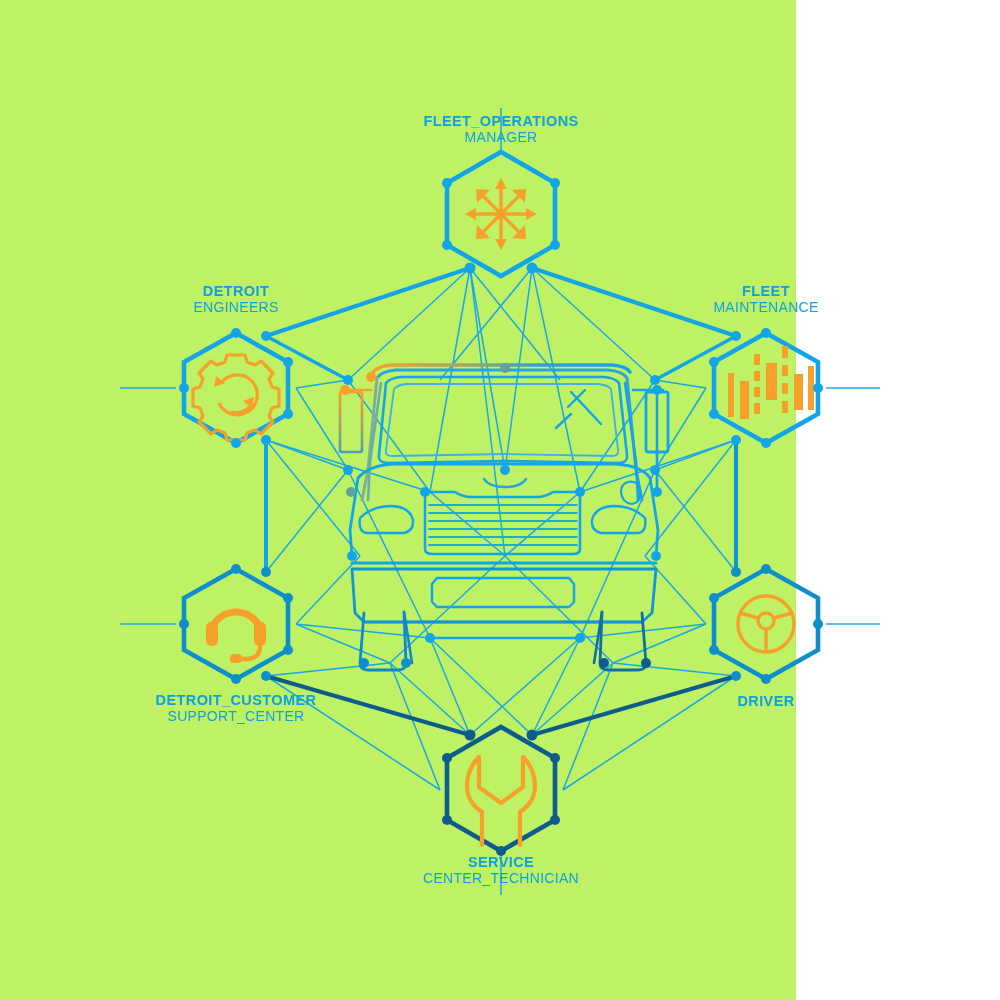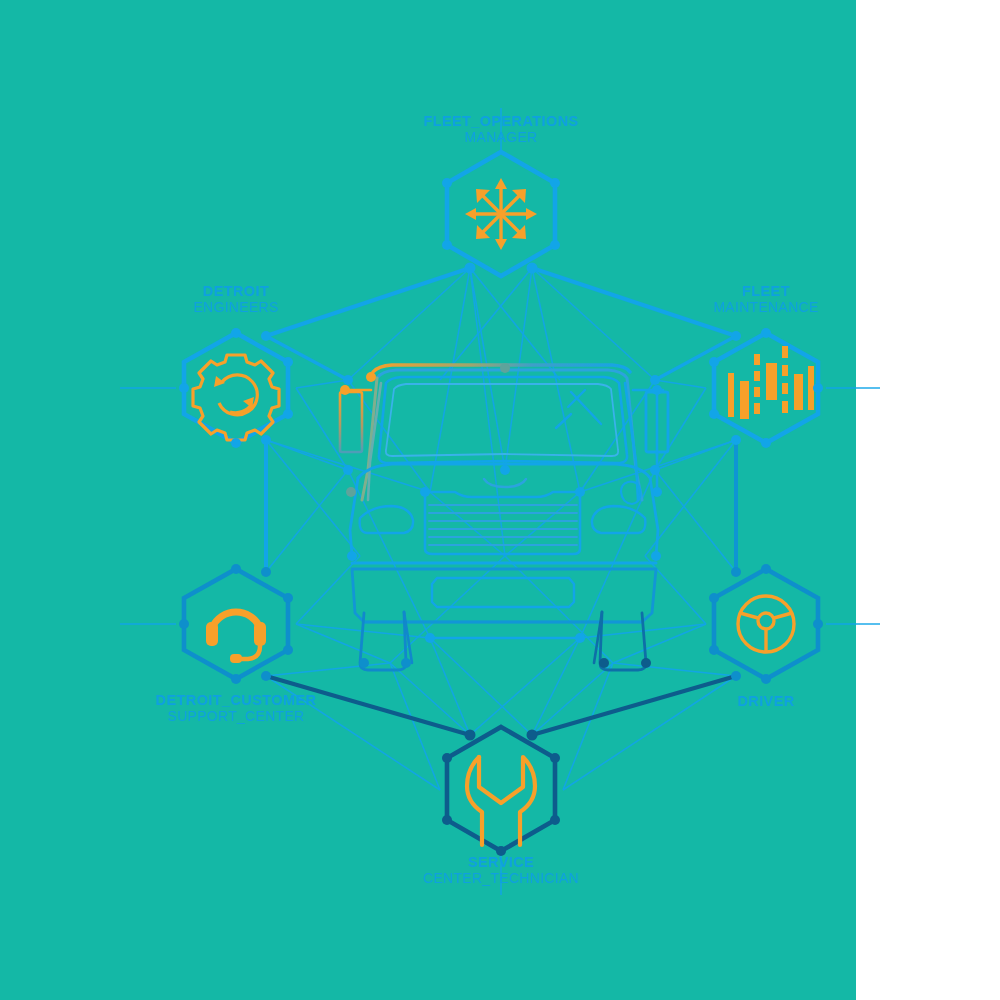--- a/index.html
+++ b/index.html
@@ -1,18 +1,18 @@
 <!DOCTYPE html>
 <html><head>
 <meta charset="utf-8">
 <style>
   html,body{margin:0;padding:0;background:#ffffff;}
   body{width:1000px;height:1000px;overflow:hidden;
        font-family:"Liberation Sans", sans-serif;}
-  #stage{position:relative;width:856px;height:1000px;background:#14b8a6;}
+  #stage{position:relative;width:796px;height:1000px;background:#bef264;}
   svg{display:block;}
   .lbl{font-family:"Liberation Sans", sans-serif;font-stretch:condensed;
        fill:#0FA0E0;text-anchor:middle;}
   .lbl-main{font-size:14.5px;font-weight:700;letter-spacing:.4px;}
   .lbl-sub{font-size:14px;font-weight:400;letter-spacing:.3px;}
 </style>
 </head>
 <body>
 
 <div id="stage">

